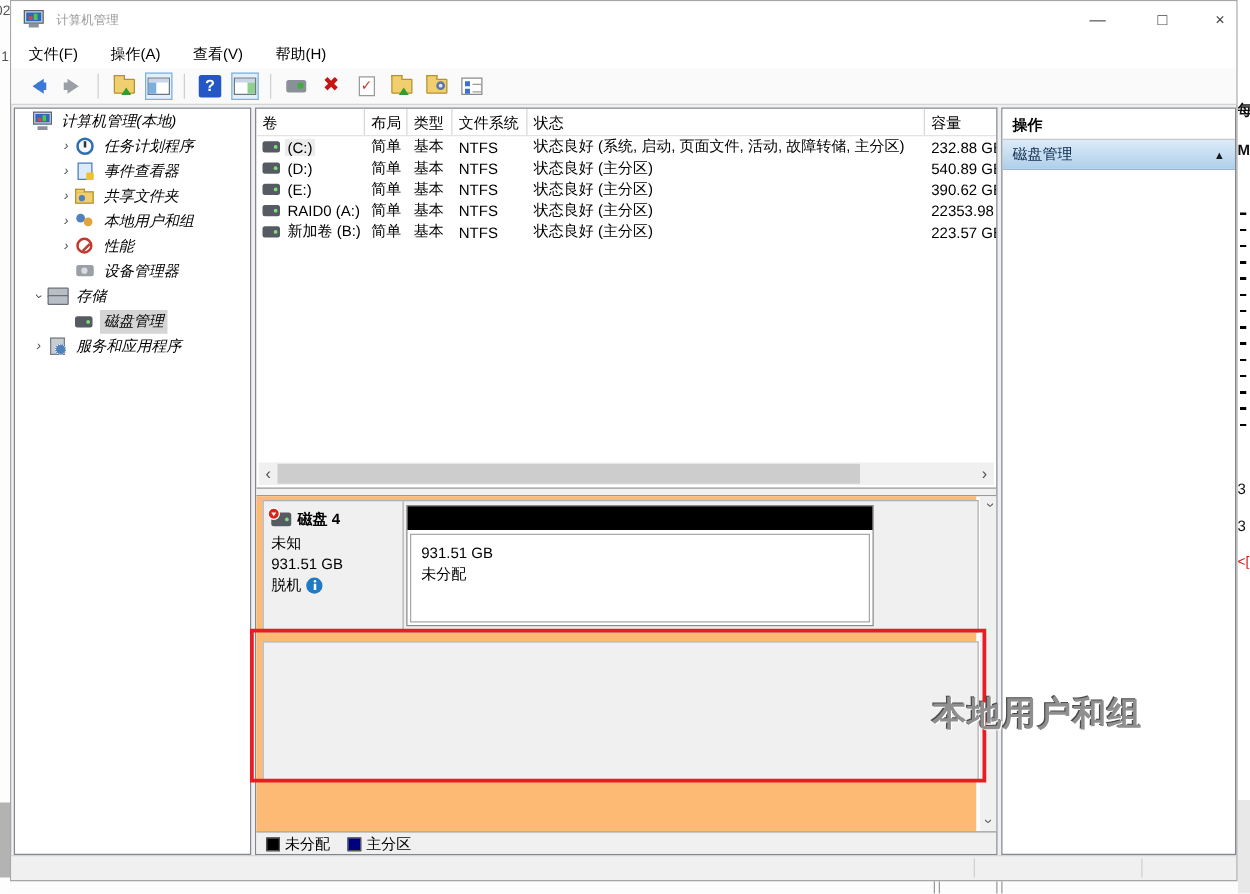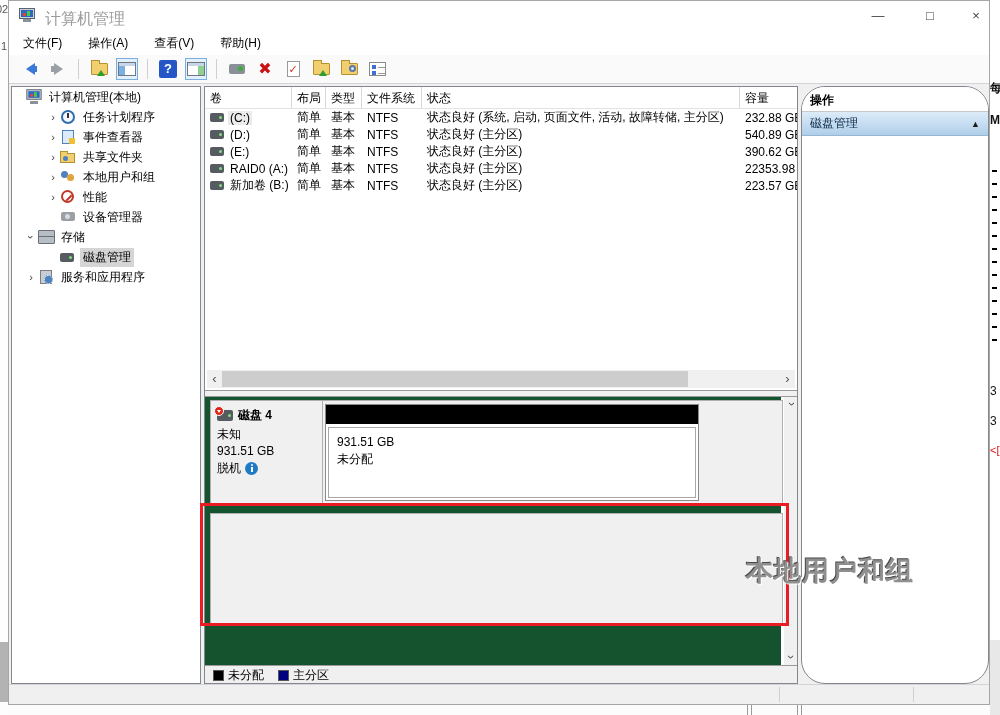--- a/index.html
+++ b/index.html
@@ -22,21 +22,21 @@
 
   
   .window { position:absolute; left:8px; top:0; width:982px; height:705px; background:#f0f0f0; border:1px solid #a6a6a6; }
   .titlebar { position:absolute; left:0; top:0; right:0; height:30px; background:#fff; }
   .title-icon { position:absolute; left:10px; top:7px; width:16px; height:15px; }
   .monitor { position:relative; width:16px; height:11px; background:#cdd3da; border:1px solid #5a6470; }
   .monitor .scr { position:absolute; left:1px; top:1px; right:1px; bottom:1px; background:#2f66c0; }
   .monitor .px1 { position:absolute; left:3px; bottom:2px; width:3px; height:3px; background:#d44; }
   .monitor .px2 { position:absolute; left:7px; bottom:2px; width:3px; height:5px; background:#4c4; }
   .mon-base { position:absolute; left:4px; top:11px; width:8px; height:3px; background:#8a929c; }
-  .title-text { position:absolute; left:36px; top:8px; color:#9b9b9b; font-size:16px; }
+  .title-text { position:absolute; left:36px; top:8px; color:#9b9b9b; font-size:10px; }
   .win-btn { position:absolute; top:0; width:46px; height:30px; text-align:center; line-height:30px; color:#444; font-size:13px; cursor:default; }
   .btn-min { left:846px; } .btn-max { left:898px; } .btn-close { left:944px; }
 
   .menubar { position:absolute; left:0; top:30px; right:0; height:24px; background:#fff; display:flex; align-items:center; padding-left:14px; gap:26px; }
   .menu-item { font-size:12px; }
 
   .toolbar { position:absolute; left:0; top:54px; right:0; height:29px; background:#fafafa; border-bottom:1px solid #d4d4d4; display:flex; align-items:center; padding-left:10px; gap:6px; }
   .tb { width:22px; height:22px; display:flex; align-items:center; justify-content:center; position:relative; }
   .tb.hl { background:#e3f0fb; border:1px solid #7ab0e0; }
   .tb-sep { width:1px; height:20px; background:#d0d0d0; margin:0 3px; }
@@ -62,24 +62,24 @@
   .checklist { position:relative; width:17px; height:14px; background:#fff; border:1px solid #8a8a8a; }
   .checklist i { position:absolute; left:2px; width:4px; height:4px; background:#3f6fd0; }
   .checklist i.c1 { top:2px; } .checklist i.c2 { top:8px; }
   .checklist b { position:absolute; left:8px; height:1px; width:7px; background:#9a9a9a; }
   .checklist b.l1 { top:4px; } .checklist b.l2 { top:10px; }
 
   
   .pane { position:absolute; background:#fff; border:1px solid #828790; }
   .tree-pane   { left:2px;   top:85px; width:190px; height:598px; overflow:hidden; }
   .middle-pane { left:195px; top:85px; width:594px; height:598px; overflow:hidden; }
-  .action-pane { left:792px; top:85px; width:188px; height:598px; overflow:hidden;border-radius:24px; }
-
-  
-  .tree-row { height:20px; display:flex; align-items:center; white-space:nowrap; }
+  .action-pane { left:792px; top:85px; width:188px; height:598px; overflow:hidden; }
+
+  
+  .tree-row { height:20px; display:flex; align-items:center; white-space:nowrap;font-style:italic; }
   .tree-row .chev { width:14px; text-align:center; color:#444; font-size:11px; display:inline-block; }
   .chev.exp { transform:rotate(90deg); }
   .tree-row .lbl { padding:1px 3px; }
   .tree-row.sel .lbl { background:#d5d5d5; }
   .ti { width:16px; height:16px; margin-right:4px; position:relative; flex:0 0 16px; }
   .icon-disk { width:14px; height:9px; background:#565b61; border-radius:2px; position:relative; }
   .icon-disk::after { content:""; position:absolute; right:2px; top:3px; width:3px; height:3px; background:#7ce07c; border-radius:50%; }
   .ti .icon-disk { margin-top:4px; }
   .ic-clock { width:14px; height:14px; margin:1px; border-radius:50%; background:#f5f9ff; border:2px solid #2f6fae; position:relative; }
   .ic-clock::after { content:""; position:absolute; left:4px; top:1px; width:2px; height:5px; background:#333; }
@@ -119,21 +119,21 @@
   .hs-btn { position:absolute; top:0; width:15px; height:18px; color:#505050; text-align:center; line-height:17px; font-size:13px; }
   .hs-left { left:0; } .hs-right { right:0; }
   .hs-thumb { position:absolute; left:15px; top:1px; width:466px; height:16px; background:#cdcdcd; }
   .splitter { position:absolute; left:0; right:0; top:303px; height:7px; background:#f0f0f0; border-top:1px solid #9a9a9a; border-bottom:1px solid #9a9a9a; }
   .vscroll { position:absolute; left:579px; top:310px; width:14px; height:268px; background:#f0f0f0; }
   .vs-btn { position:absolute; left:0; width:14px; height:15px; color:#505050; text-align:center; font-size:12px; line-height:14px; }
   .vs-up { top:0; } .vs-up span { display:inline-block; transform:rotate(-90deg); }
   .vs-down { bottom:0; } .vs-down span { display:inline-block; transform:rotate(90deg); }
 
   
-  .graph { position:absolute; left:0; right:16px; top:310px; height:268px; background:#14532d; }
+  .graph { position:absolute; left:0; right:16px; top:310px; height:268px; background:#fdba74; }
   .disk-row { position:absolute; left:5px; width:573px; background:#f0f0f0; border:1px solid #b0b0b0; display:flex; }
   .disk-row.d4 { top:3px; height:106px; }
   .disk-row.d5 { top:116px; height:112px; }
   .disk-label { width:112px; border-right:1px solid #b0b0b0; padding:6px 6px 0 6px; font-size:12px; line-height:17px; }
   .disk-title { display:flex; align-items:center; gap:5px; font-weight:bold; margin-bottom:2px; }
   .dk-icon { position:relative; width:16px; height:11px; background:#565b61; border-radius:2px; flex:0 0 16px; }
   .dk-icon::after { content:""; position:absolute; right:2px; top:4px; width:3px; height:3px; background:#7ce07c; border-radius:50%; }
   .dk-icon .offline-badge { position:absolute; left:-3px; top:-4px; width:10px; height:10px; background:#dc2418; border:1px solid #fff; border-radius:50%; }
   .dk-icon .offline-badge::after { content:""; position:absolute; left:2px; top:3px; width:0; height:0; border:2px solid transparent; border-top:3px solid #fff; }
   .statusline { display:flex; align-items:center; gap:4px; }

